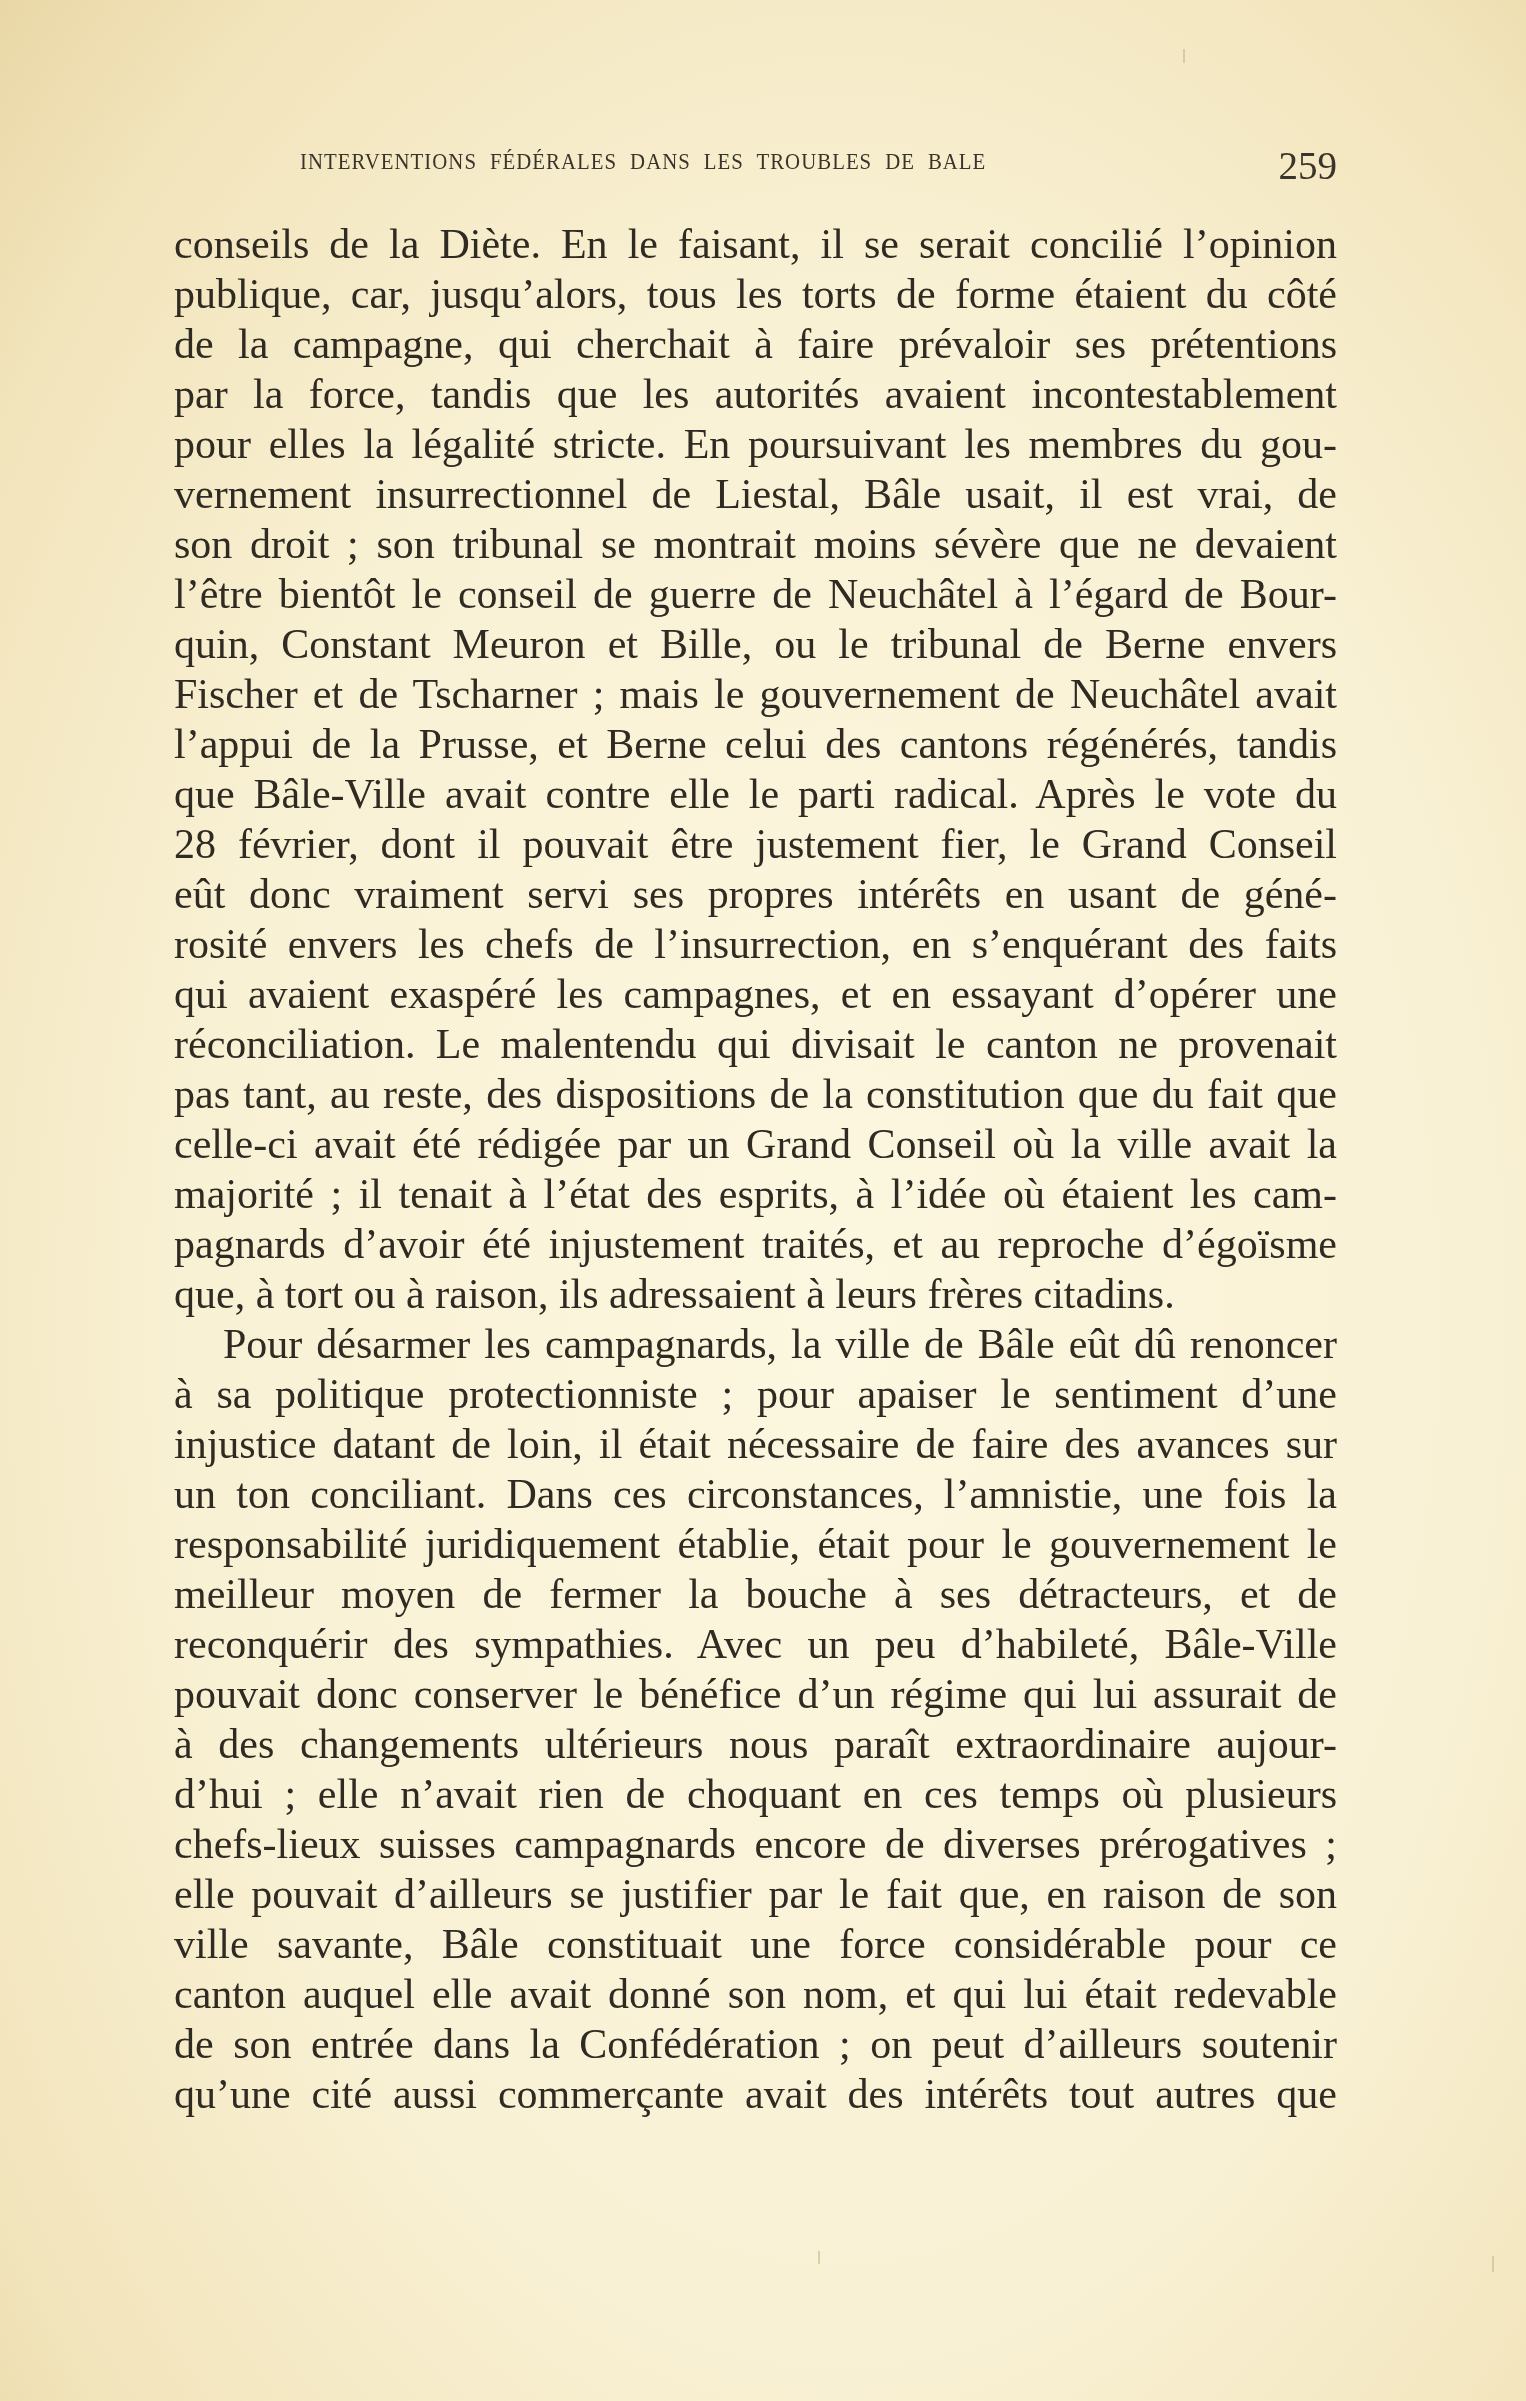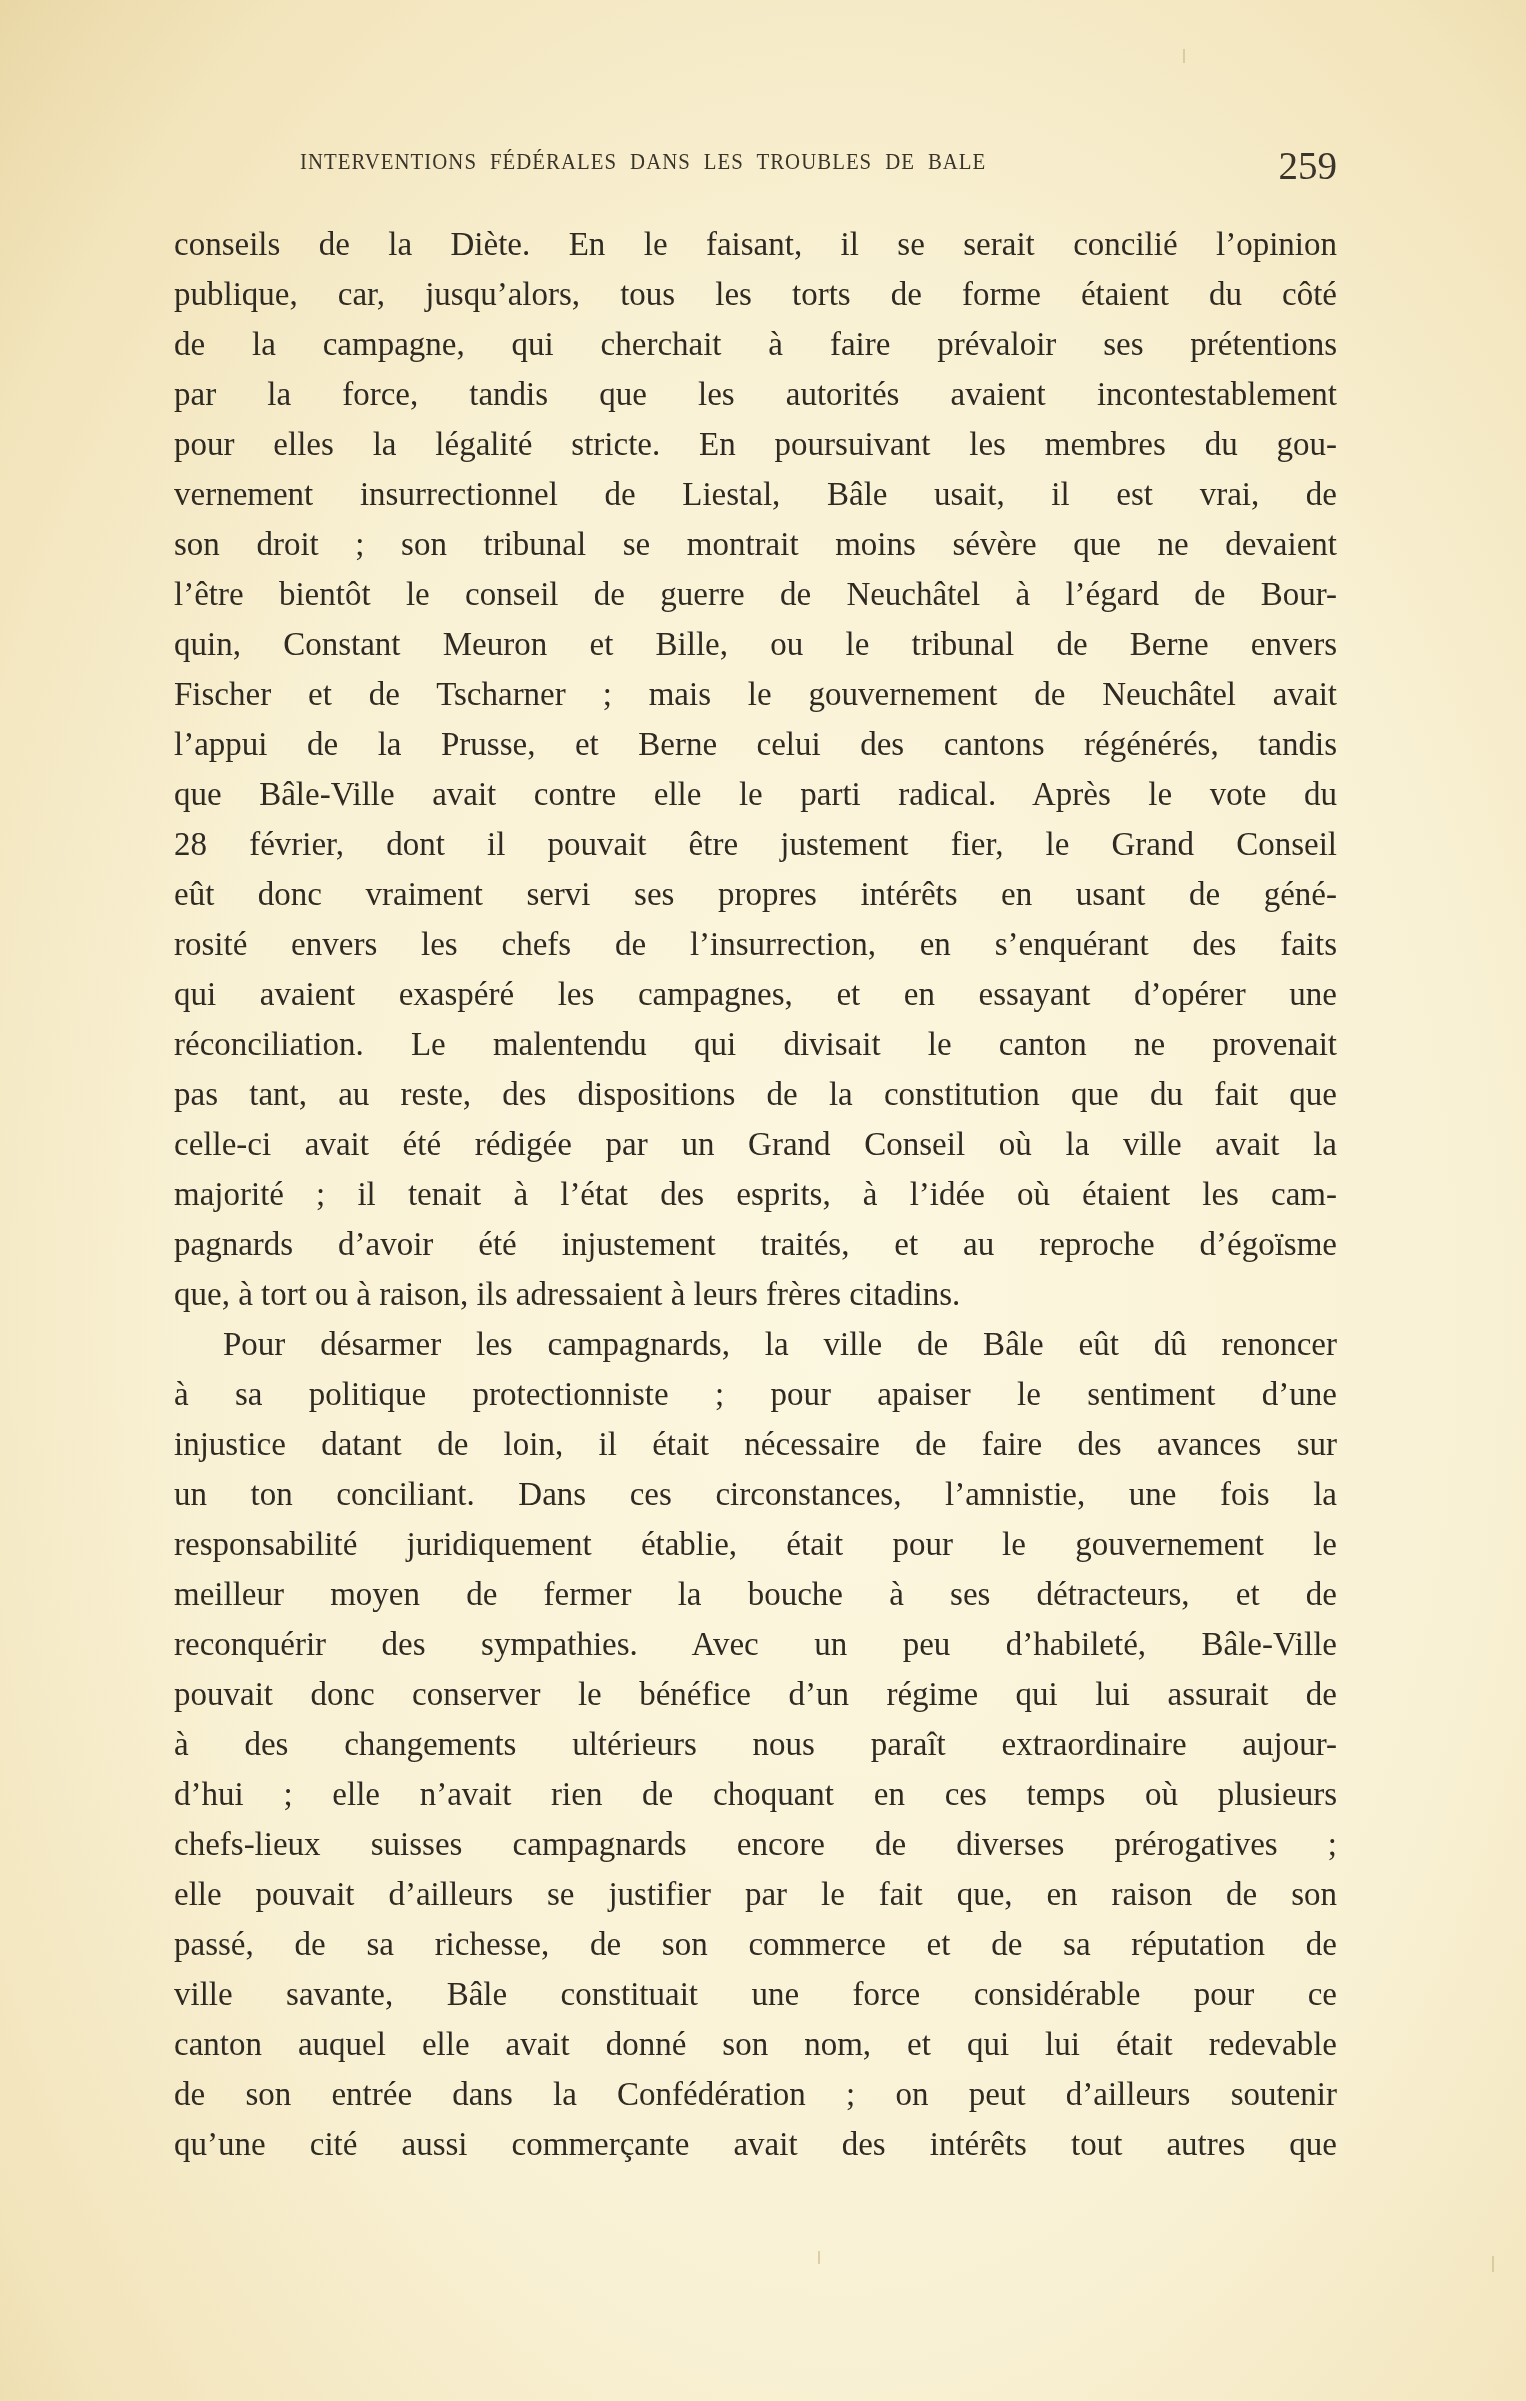--- a/index.html
+++ b/index.html
@@ -22,21 +22,21 @@
   }
   .page-number {
     position: absolute; right: 0; top: -1.8px;
     font-size: 39px; color: #3a342a;
   }
   .body-text {
     position: absolute; left: 166px; top: 219px; width: 1163px;
   }
   .line {
     display: block; height: 50px; line-height: 50px;
-    font-size: 33px; white-space: nowrap;
+    font-size: 42px; white-space: nowrap;
     text-align: justify; text-align-last: justify;
     overflow: visible;
   }
   .line.last { text-align-last: left; }
   .line.indent { padding-left: 49px; }
   .speck {
     position: absolute; width: 1.8px; background: #c9b78a; opacity: 0.6;
   }
 </style>
 </head>
@@ -77,21 +77,20 @@
     <span class="line">injustice datant de loin, il était nécessaire de faire des avances sur</span>
     <span class="line">un ton conciliant. Dans ces circonstances, l’amnistie, une fois la</span>
     <span class="line">responsabilité juridiquement établie, était pour le gouvernement le</span>
     <span class="line">meilleur moyen de fermer la bouche à ses détracteurs, et de</span>
     <span class="line">reconquérir des sympathies. Avec un peu d’habileté, Bâle-Ville</span>
     <span class="line">pouvait donc conserver le bénéfice d’un régime qui lui assurait de</span>
     <span class="line">à des changements ultérieurs nous paraît extraordinaire aujour-</span>
     <span class="line">d’hui ; elle n’avait rien de choquant en ces temps où plusieurs</span>
     <span class="line">chefs-lieux suisses campagnards encore de diverses prérogatives ;</span>
     <span class="line">elle pouvait d’ailleurs se justifier par le fait que, en raison de son</span>
-    <span class="line">passé, de sa richesse, de son commerce et de sa réputation de</span>
     <span class="line">ville savante, Bâle constituait une force considérable pour ce</span>
     <span class="line">canton auquel elle avait donné son nom, et qui lui était redevable</span>
     <span class="line">de son entrée dans la Confédération ; on peut d’ailleurs soutenir</span>
     <span class="line">qu’une cité aussi commerçante avait des intérêts tout autres que</span>
   </div>
 
   <span class="speck" style="left:1175px; top:49px; height:14.3px;"></span>
   <span class="speck" style="left:810px; top:2251px; height:12.5px;"></span>
   <span class="speck" style="left:1484px; top:2256px; height:16px;"></span>
 </div>

